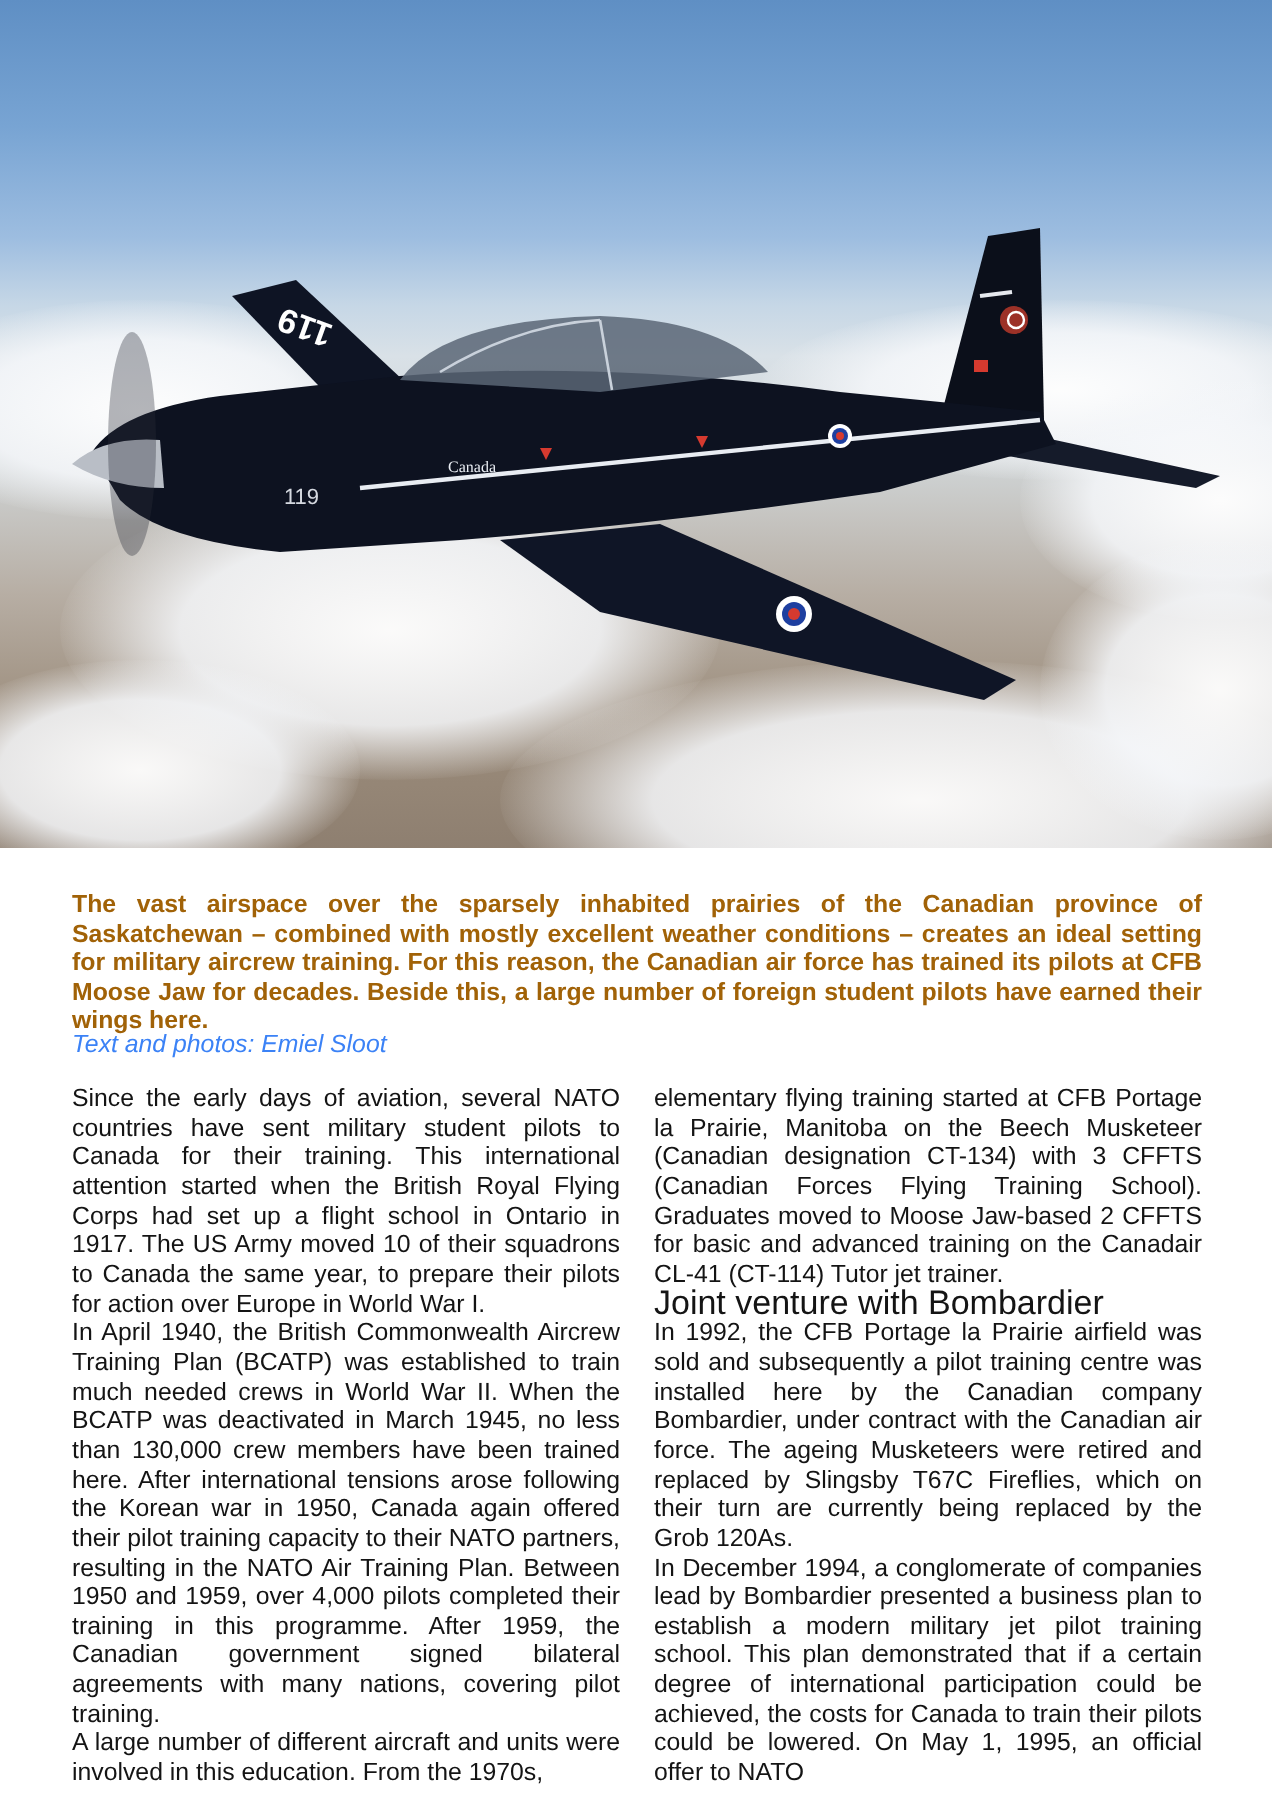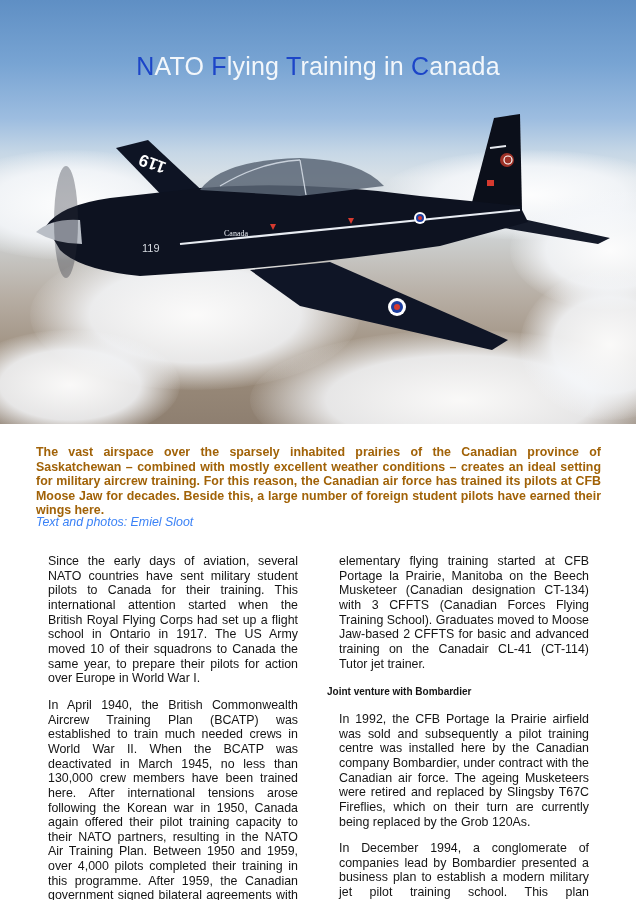--- a/index.html
+++ b/index.html
@@ -19,24 +19,24 @@
       position: absolute; left: 36px; top: 445px; width: 565px;
       font-size: 12.4px; font-weight: bold; line-height: 14.6px; text-align: justify; color: #a16207;
     }
     .byline {
       position: absolute; left: 36px; top: 515px; font-size: 12.4px; font-style: italic; color: #3b82f6;
     }
     .col {
       position: absolute; top: 542px; width: 274px;
       font-size: 12.4px; line-height: 14.65px; text-align: justify; color: #141414;
     }
-    .col p { margin: 12px; }
+    .col p { margin: 0; }
     .col-left { left: 36px; }
     .col-right { left: 327px; }
-    .col h3 { margin: 14px 0 0 0; font-size: 10px; font-weight: bold; line-height: 14.65px; }
+    .col h3 { margin: 0 0 0 0; font-size: 17px; font-weight: normal; line-height: 14.65px; }
   </style>
 </head>
 <body>
 
 <div class="hero">
 
   <div class="cloud" style="left:-60px;top:150px;width:260px;height:110px;"></div>
   <div class="cloud" style="left:380px;top:150px;width:300px;height:90px;"></div>
   <div class="cloud" style="left:510px;top:190px;width:200px;height:120px;"></div>
   <div class="cloud" style="left:30px;top:240px;width:330px;height:150px;"></div>
@@ -76,23 +76,20 @@
     <text x="224" y="236" fill="#e8ecf2" font-size="8" font-family="Liberation Serif, serif">Canada</text>
     <text x="142" y="252" fill="#d5d9e0" font-size="11" font-family="Liberation Sans, sans-serif">119</text>
     <path d="M270 224 l6 0 l-3 6 Z" fill="#d63a2f"></path>
     <path d="M348 218 l6 0 l-3 6 Z" fill="#d63a2f"></path>
 
     <path d="M36 232 Q52 218 80 220 L82 244 Q56 244 36 232 Z" fill="#b9bec6"></path>
 
     <ellipse cx="66" cy="222" rx="12" ry="56" fill="#2a2f38" opacity="0.35"></ellipse>
   </svg>
 
-  <div class="hero-title">
-    <span class="cap">N</span><span>ATO </span><span class="cap">F</span><span>lying </span><span class="cap">T</span><span>raining in </span><span class="cap">C</span><span>anada</span>
-  </div>
 </div>
 
 <div class="lead">The vast airspace over the sparsely inhabited prairies of the Canadian province of Saskatchewan – combined with mostly excellent weather conditions – creates an ideal setting for military aircrew training. For this reason, the Canadian air force has trained its pilots at CFB Moose Jaw for decades. Beside this, a large number of foreign student pilots have earned their wings here.</div>
 <div class="byline">Text and photos: Emiel Sloot</div>
 
 <div class="col col-left">
   <p>Since the early days of aviation, several NATO countries have sent military student pilots to Canada for their training. This international attention started when the British Royal Flying Corps had set up a flight school in Ontario in 1917. The US Army moved 10 of their squadrons to Canada the same year, to prepare their pilots for action over Europe in World War I.</p>
   <p>In April 1940, the British Commonwealth Aircrew Training Plan (BCATP) was established to train much needed crews in World War II. When the BCATP was deactivated in March 1945, no less than 130,000 crew members have been trained here. After international tensions arose following the Korean war in 1950, Canada again offered their pilot training capacity to their NATO partners, resulting in the NATO Air Training Plan. Between 1950 and 1959, over 4,000 pilots completed their training in this programme. After 1959, the Canadian government signed bilateral agreements with many nations, covering pilot training.</p>
   <p>A large number of different aircraft and units were involved in this education. From the 1970s,</p>
 </div>

